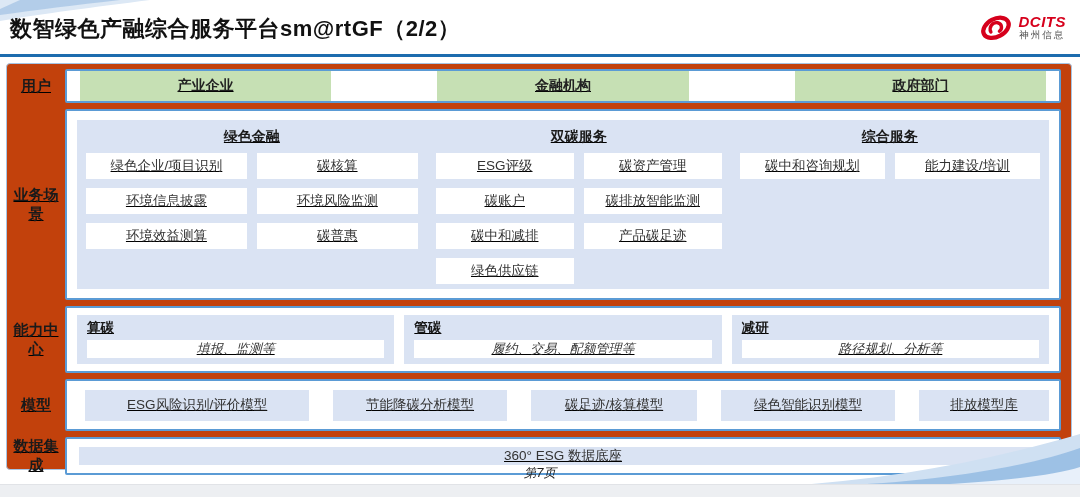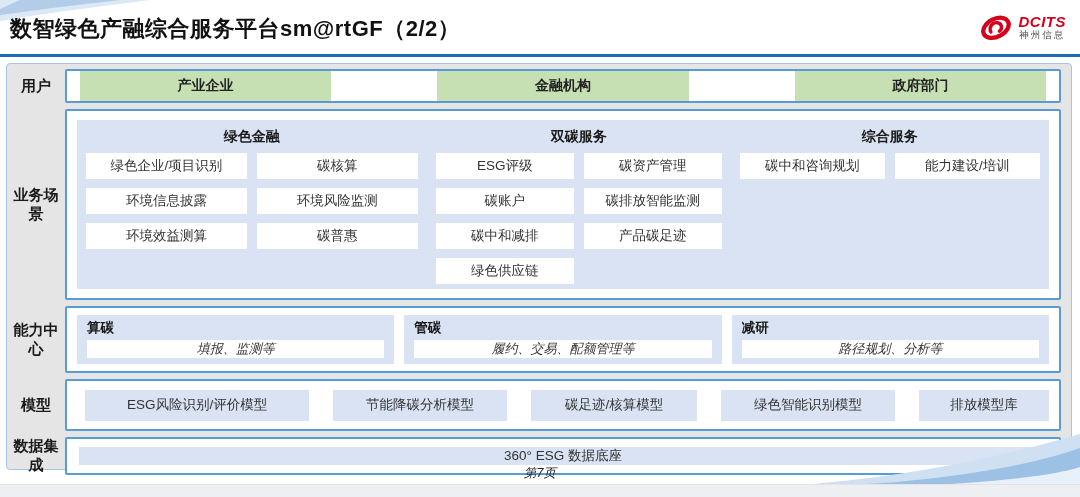--- a/index.html
+++ b/index.html
@@ -20,23 +20,23 @@
     font-size:22px; font-weight:bold; color:#111; letter-spacing:0.5px;
   }
   .logo { position:absolute; right:14px; top:10px; display:flex; align-items:center; gap:5px; }
   .logo-text { display:flex; flex-direction:column; line-height:1.05; }
   .logo-brand { color:#d6001c; font-weight:bold; font-style:italic; font-size:15px; letter-spacing:0.5px; }
   .logo-sub { color:#4a4a4a; font-size:9.5px; letter-spacing:2px;text-align:center; }
 
   
   .content {
     position:absolute; left:6px; top:63px; width:1066px; height:407px;
-    background:#e5e5e5; border:1px solid #a6c4e4; border-radius:4px;
+    background:#c2410c; border:1px solid #a6c4e4; border-radius:4px;
     padding:5px 10px 18px 0;
-    display:flex; flex-direction:column; gap:6px;
+    display:flex; flex-direction:column; gap:6px;text-decoration:underline;
   }
   .row { display:flex; align-items:stretch; }
   .row-label {
     width:58px; flex:0 0 58px; display:flex; align-items:center; justify-content:center;
     text-align:center; font-weight:bold; font-size:15px; color:#1a1a1a; line-height:1.25;
     padding:0 6px;
   }
   .row-box {
     flex:1; background:#fff; border:2px solid #5b9bd5; border-radius:2px;
   }

